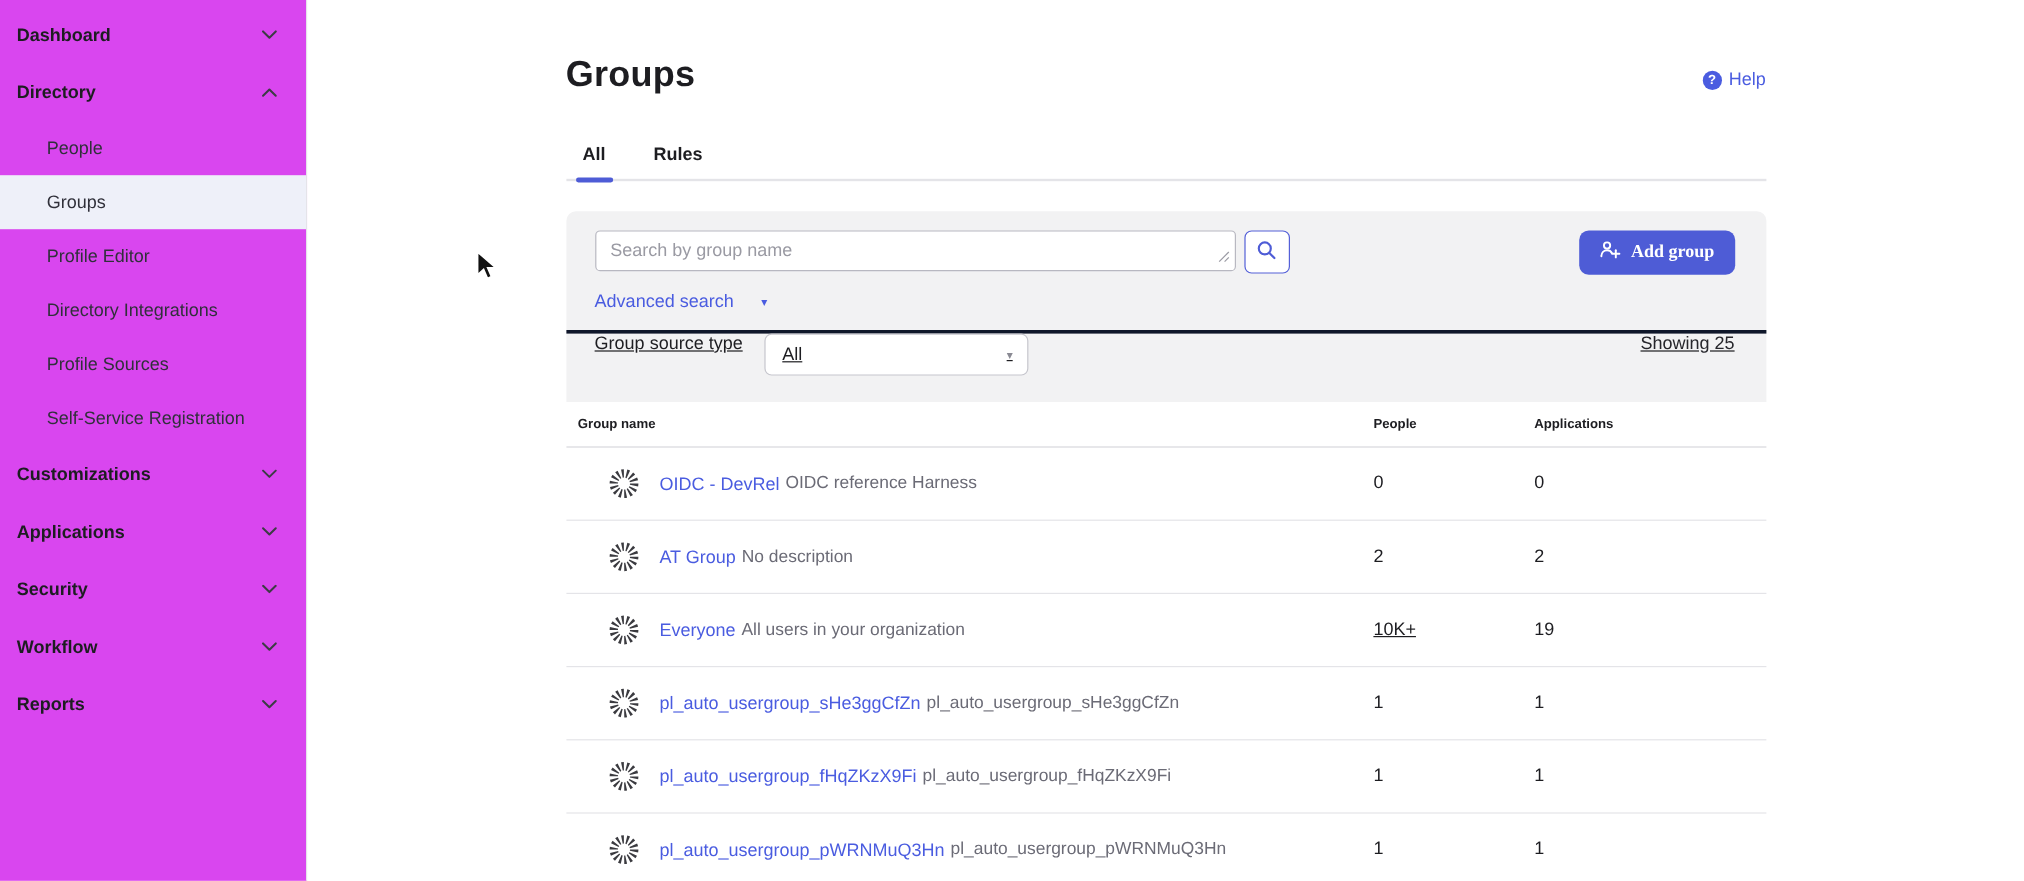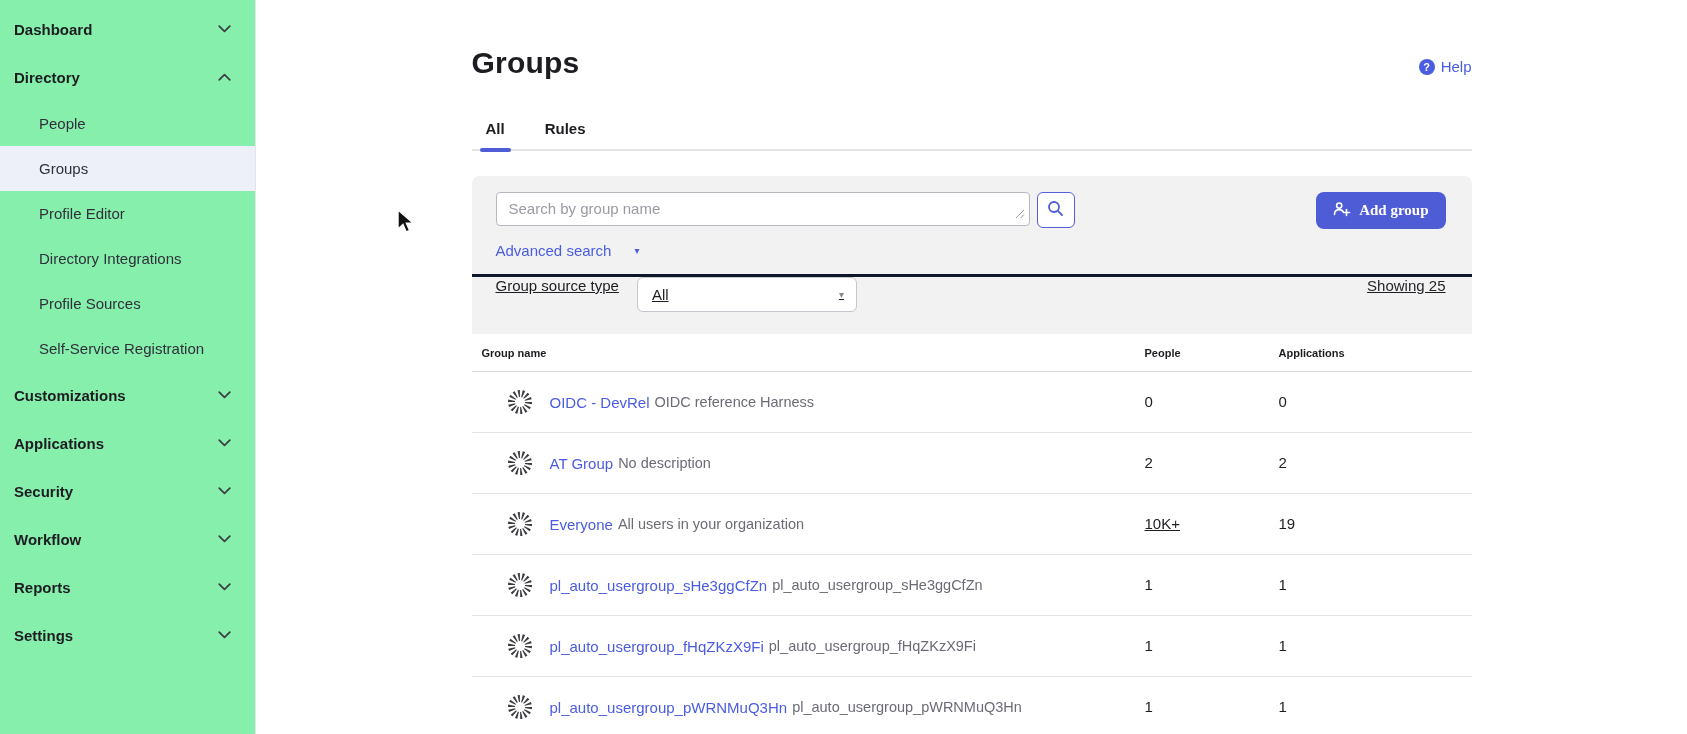--- a/index.html
+++ b/index.html
@@ -7,21 +7,21 @@
     width: 1687px; height: 734px;
     overflow: hidden;
     background: #ffffff;
     font-family: "Liberation Sans", sans-serif;
     color: #1d1d21;
   }
   
   .sidebar {
     position: absolute; left: 0; top: 0; bottom: 0;
     width: 256px;
-    background: #86efac;
+    background: #d946ef;
     border-right: 1px solid #e4e4e9;
     padding-top: 5px;
   }
   .nav-top {
     height: 48px;
     display: flex; align-items: center; justify-content: space-between;
     padding: 0 24px 0 14px;
     font-size: 15px; font-weight: 700; color: #1d1d21;
     cursor: pointer;
   }
@@ -201,28 +201,20 @@
   <div class="nav-top">
     <span>Workflow</span>
     <span class="chev">
       <svg width="13" height="8" viewBox="0 0 13 8">
           <polyline points="1.2,1.2 6.5,6.4 11.8,1.2" fill="none" stroke="#3c3c44" stroke-width="1.7" stroke-linecap="round" stroke-linejoin="round"></polyline>
         </svg>
     </span>
   </div>
   <div class="nav-top">
     <span>Reports</span>
-    <span class="chev">
-      <svg width="13" height="8" viewBox="0 0 13 8">
-          <polyline points="1.2,1.2 6.5,6.4 11.8,1.2" fill="none" stroke="#3c3c44" stroke-width="1.7" stroke-linecap="round" stroke-linejoin="round"></polyline>
-        </svg>
-    </span>
-  </div>
-  <div class="nav-top">
-    <span>Settings</span>
     <span class="chev">
       <svg width="13" height="8" viewBox="0 0 13 8">
           <polyline points="1.2,1.2 6.5,6.4 11.8,1.2" fill="none" stroke="#3c3c44" stroke-width="1.7" stroke-linecap="round" stroke-linejoin="round"></polyline>
         </svg>
     </span>
   </div>
 </nav>
 
 <main class="main">
   <div class="container">

